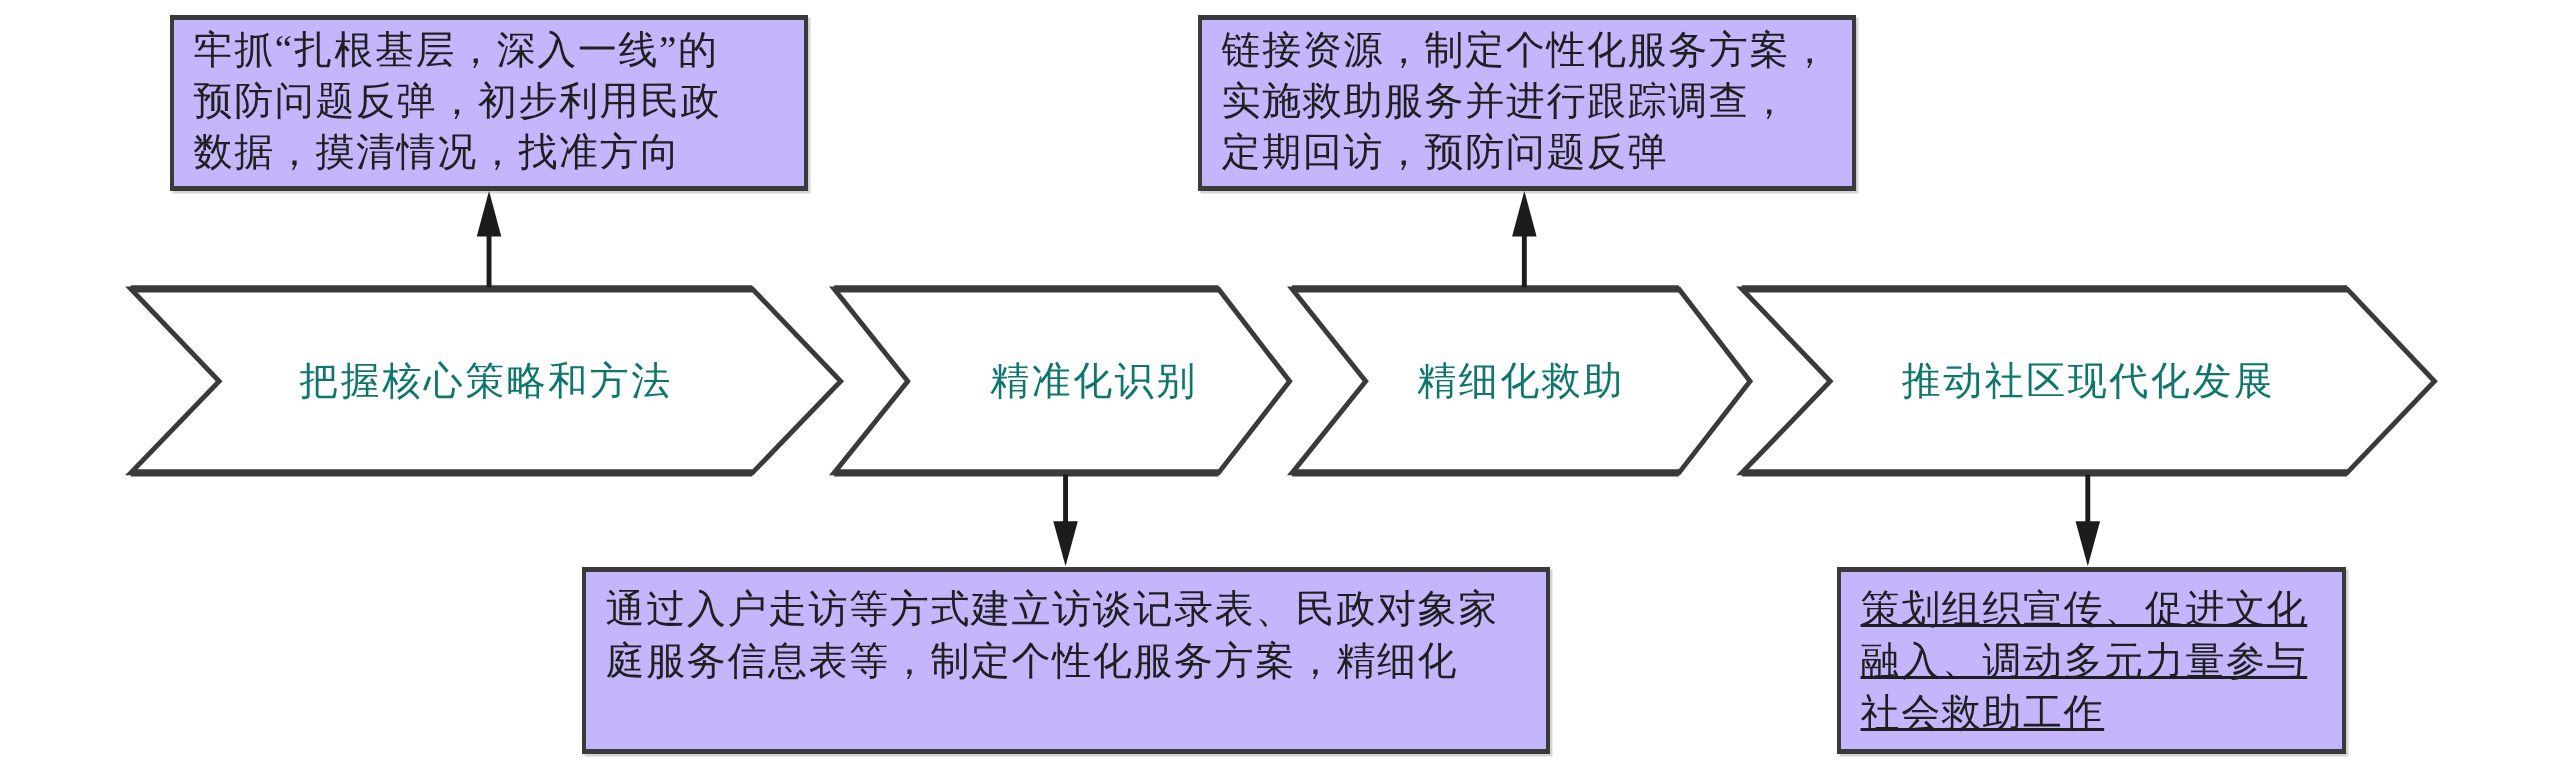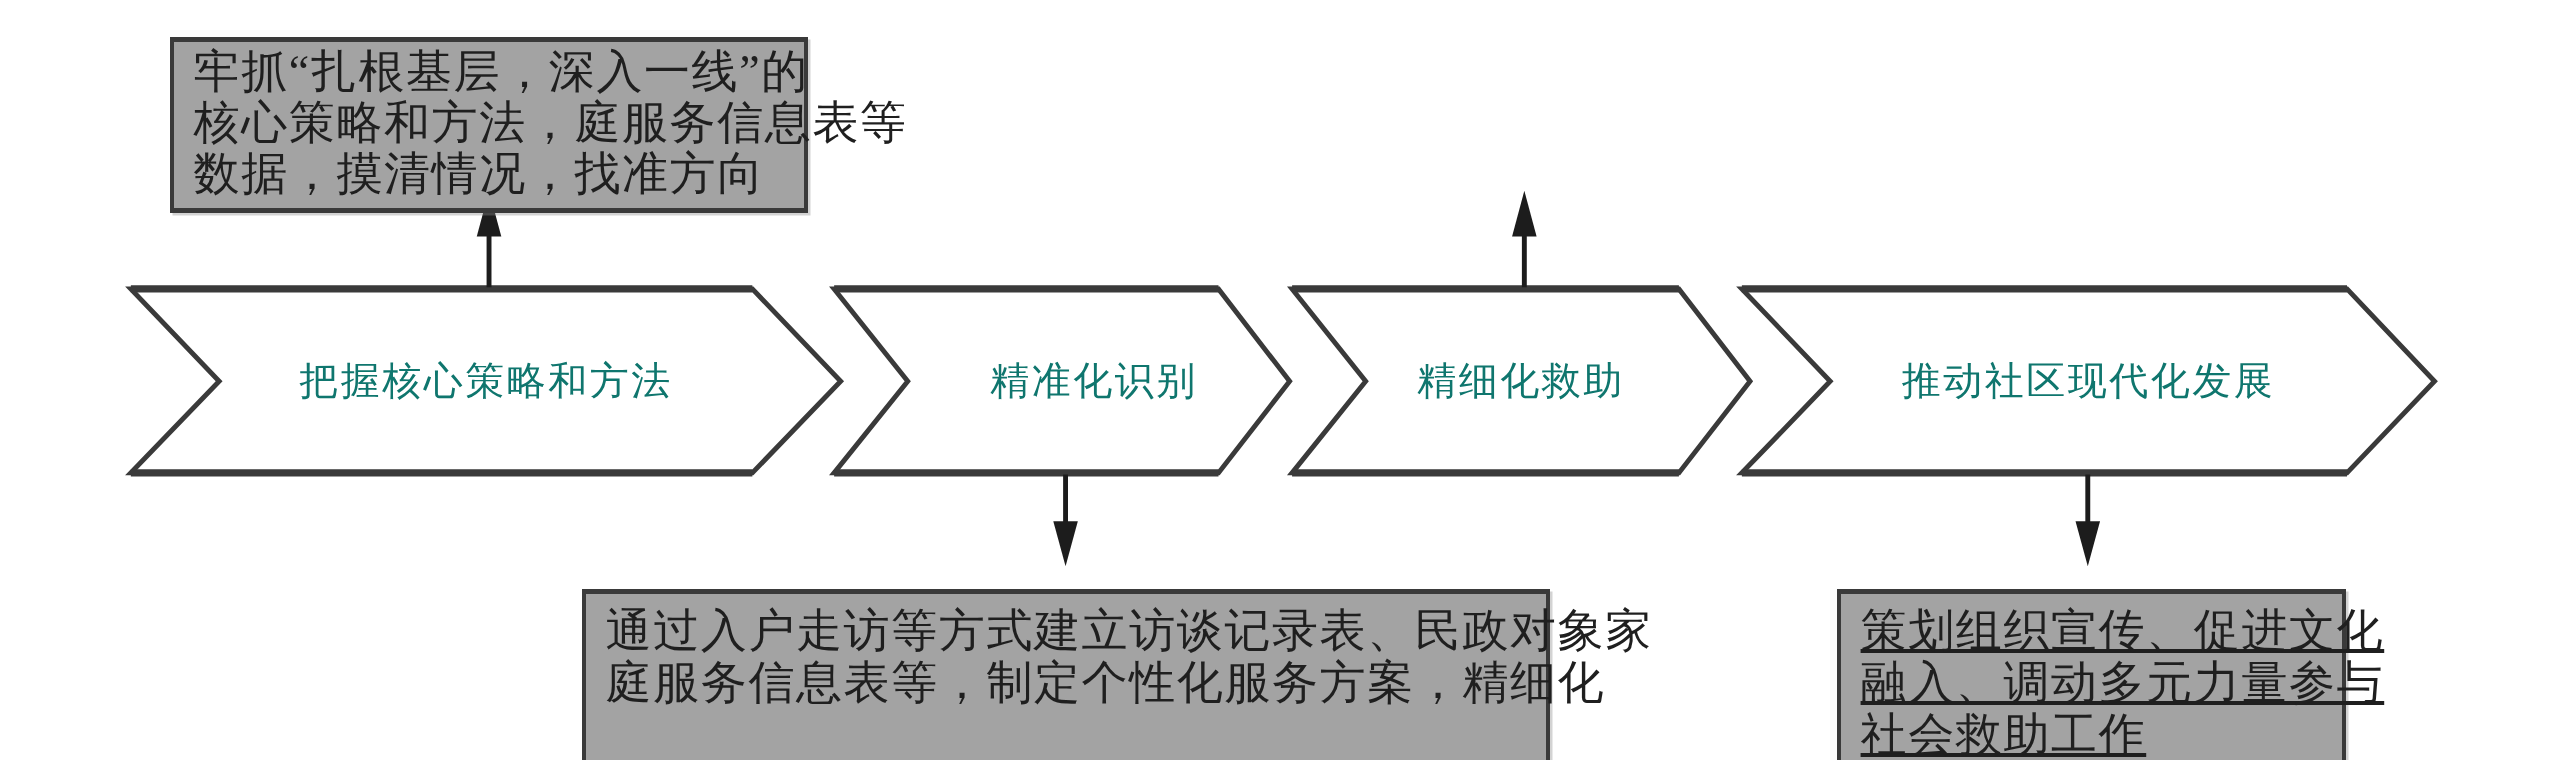--- a/index.html
+++ b/index.html
@@ -8,28 +8,27 @@
     width:2576px;height:761px;
     background:#ffffff;
     font-family:"Liberation Serif","DejaVu Serif",serif;
     color:#1f1f1f;
     overflow:hidden;
   }
   #flow-svg{position:absolute;left:0;top:0;}
   .callout{
     position:absolute;
     box-sizing:border-box;
-    background:#a3a3a3;
+    background:#c4b5fd;
     border:4.9px solid #3a3a3a;
     border-top-width:5.7px;border-bottom-width:5.7px;
     box-shadow:2.5px 2.5px 0 rgba(140,140,140,.38);
-    font-size:46px;
+    font-size:39px;
     letter-spacing:1.6px;
     color:#1f1f1f;
-    margin-top:22px;
   }
   .callout .line{white-space:nowrap;}
   .callout.top{padding:4.1px 19.6px;line-height:51px;}
   .callout.bottom{padding:11.4px 19.6px;line-height:52px;}
   #callout-top-left   {left:170px; top:14.7px;  width:638px;  height:176px;}
   #callout-top-right  {left:1198px;top:14.7px;  width:658px;  height:176px;}
   #callout-bottom-left{left:582px; top:567px; width:968px; height:187px;}
   #callout-bottom-right{left:1837px;top:567px;width:509px;  height:187px;text-decoration:underline;}
   .step-label{
     position:absolute;
@@ -81,24 +80,29 @@
       </g>
       <g>
         <line x1="2553" y1="580" x2="2553" y2="641"></line>
         <polygon points="2553,692 2538,637 2568,637" stroke="none"></polygon>
       </g>
     </g>
   </svg>
 
   <div id="callout-top-left" class="callout top">
     <div class="line">牢抓“扎根基层，深入一线”的</div>
-    <div class="line">核心策略和方法，庭服务信息表等</div>
+    <div class="line">预防问题反弹，初步利用民政</div>
     <div class="line">数据，摸清情况，找准方向</div>
   </div>
 
+  <div id="callout-top-right" class="callout top">
+    <div class="line">链接资源，制定个性化服务方案，</div>
+    <div class="line">实施救助服务并进行跟踪调查，</div>
+    <div class="line">定期回访，预防问题反弹</div>
+  </div>
 
   <div id="callout-bottom-left" class="callout bottom">
     <div class="line">通过入户走访等方式建立访谈记录表、民政对象家</div>
     <div class="line">庭服务信息表等，制定个性化服务方案，精细化</div>
   </div>
 
   <div id="callout-bottom-right" class="callout bottom">
     <div class="line">策划组织宣传、促进文化</div>
     <div class="line">融入、调动多元力量参与</div>
     <div class="line">社会救助工作</div>

